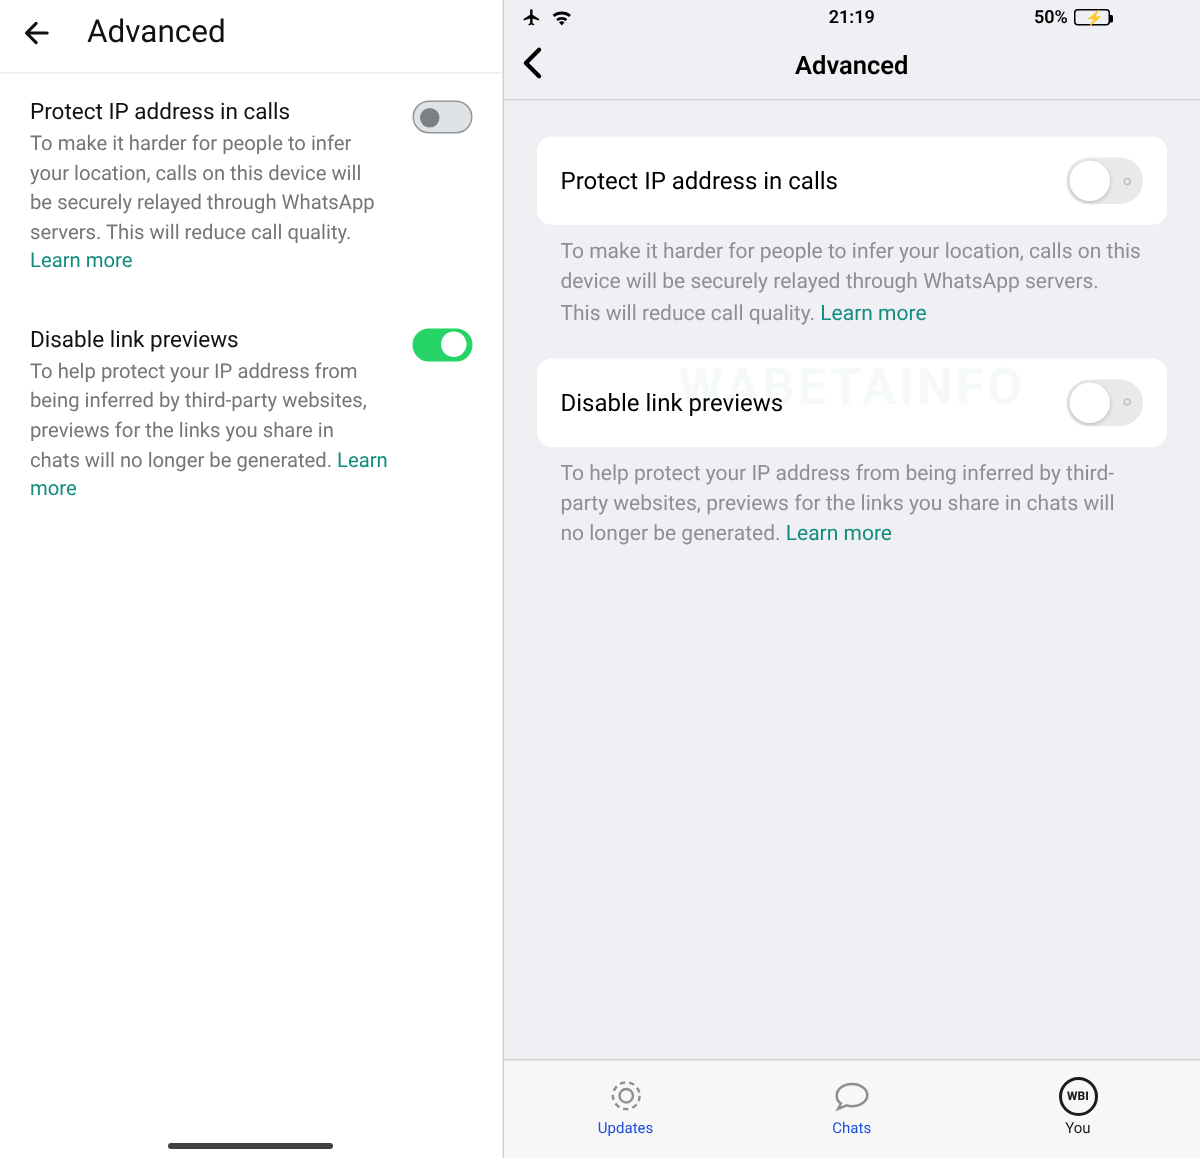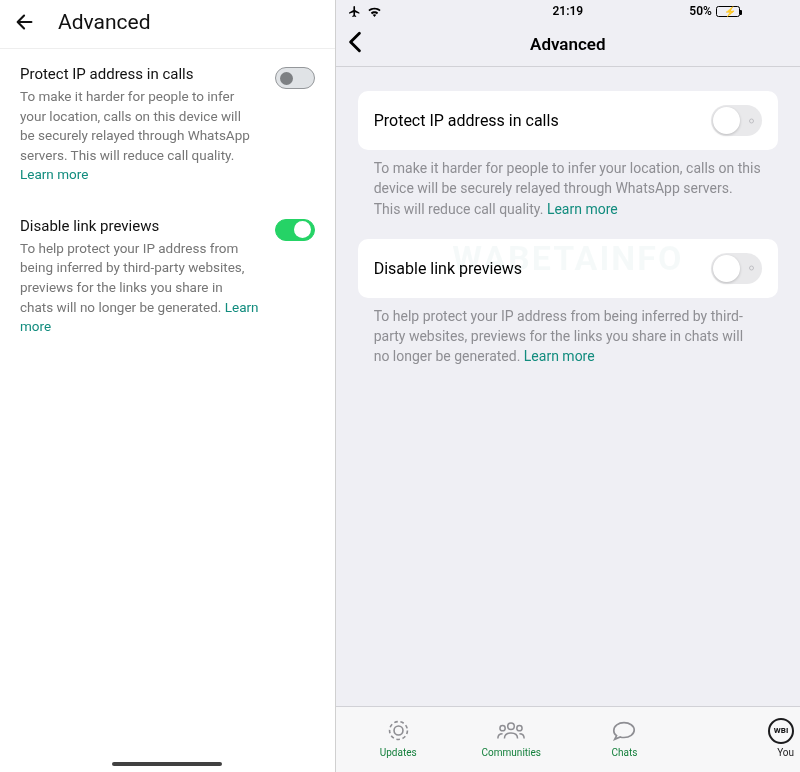--- a/index.html
+++ b/index.html
@@ -67,22 +67,22 @@
     .ios .caption { font-size: 14px; color: #8e8e93; line-height: 1.45; padding: 8px 16px 20px 16px; }
     .ios .caption .learn-more { color: #128c7e; cursor: pointer; }
     .ios .toggle { width: 51px; height: 31px; border-radius: 16px; background: #e9e9eb; position: relative; }
     .ios .toggle .knob { position: absolute; left: 2px; top: 2px; width: 27px; height: 27px; background: #fff; border-radius: 50%; box-shadow: 0 1px 3px rgba(0,0,0,.2); }
     .ios .toggle .dot { position: absolute; right: 8px; top: 50%; transform: translateY(-50%); width: 5px; height: 5px; border: 1px solid #c0c0c4; border-radius: 50%; }
     .ios .tabbar {
       position: absolute; bottom: 0; left: 0; right: 0; height: 66px;
       background: #f7f7f8; border-top: 1px solid #d1d1d6;
       display: flex; justify-content: space-around; align-items: center; padding: 4px 6px 8px 6px;
     }
-    .ios .tab { flex:1; display: flex; flex-direction: column; align-items: center; gap: 3px; color: #15803d; }
-    .ios .tab.active { color: #1c1c1e; align-items: flex-end; }
+    .ios .tab { flex:1; display: flex; flex-direction: column; align-items: center; gap: 3px; color: #1d4ed8; }
+    .ios .tab.active { color: #1c1c1e; }
     .ios .tab .icon { height: 26px; display:flex; align-items:center; justify-content:center; }
     .ios .tab .label { font-size: 10px; }
     .watermark { position:absolute; top:238px; left:0; right:0; text-align:center; font-size:34px; font-weight:700; color:#0f766e; opacity:.035; letter-spacing:2px; pointer-events:none;}
   </style>
 </head>
 <body>
 
 <div class="pane android">
   <div class="header">
     <svg width="22" height="22" viewBox="0 0 24 24">
@@ -179,31 +179,20 @@
       <span class="icon">
           <svg width="25" height="25" viewBox="0 0 28 28">
             <circle cx="14" cy="14" r="10" fill="none" stroke="#8e8e93" stroke-width="1.8" stroke-dasharray="4 3"></circle>
             <circle cx="14" cy="14" r="5" fill="none" stroke="#8e8e93" stroke-width="1.8"></circle>
           </svg>
         </span>
       <span class="label">Updates</span>
     </div>
     <div class="tab">
       <span class="icon">
-          <svg width="30" height="24" viewBox="0 0 32 24">
-            <circle cx="16" cy="7" r="3.5" fill="none" stroke="#8e8e93" stroke-width="1.6"></circle>
-            <circle cx="7" cy="9" r="2.8" fill="none" stroke="#8e8e93" stroke-width="1.6"></circle>
-            <circle cx="25" cy="9" r="2.8" fill="none" stroke="#8e8e93" stroke-width="1.6"></circle>
-            <path fill="none" stroke="#8e8e93" stroke-width="1.6" d="M9 20c0-4 3-6 7-6s7 2 7 6M2 20c0-3 2-5 5-5M30 20c0-3-2-5-5-5"></path>
-          </svg>
-        </span>
-      <span class="label">Communities</span>
-    </div>
-    <div class="tab">
-      <span class="icon">
           <svg width="26" height="24" viewBox="0 0 28 24">
             <path fill="none" stroke="#8e8e93" stroke-width="1.8" d="M14 3c6 0 11 3.5 11 8s-5 8-11 8c-1.5 0-3-.2-4-.6L4 21l2-4c-2-1.4-3-3.3-3-5.4C3 6.5 8 3 14 3z"></path>
           </svg>
         </span>
       <span class="label">Chats</span>
     </div>
     <div class="tab active">
       <span class="icon">
           <span style="width:26px;height:26px;border:2px solid #1c1c1e;border-radius:50%;display:flex;align-items:center;justify-content:center;font-size:8px;font-weight:800;color:#1c1c1e;">WBI</span>
         </span>

